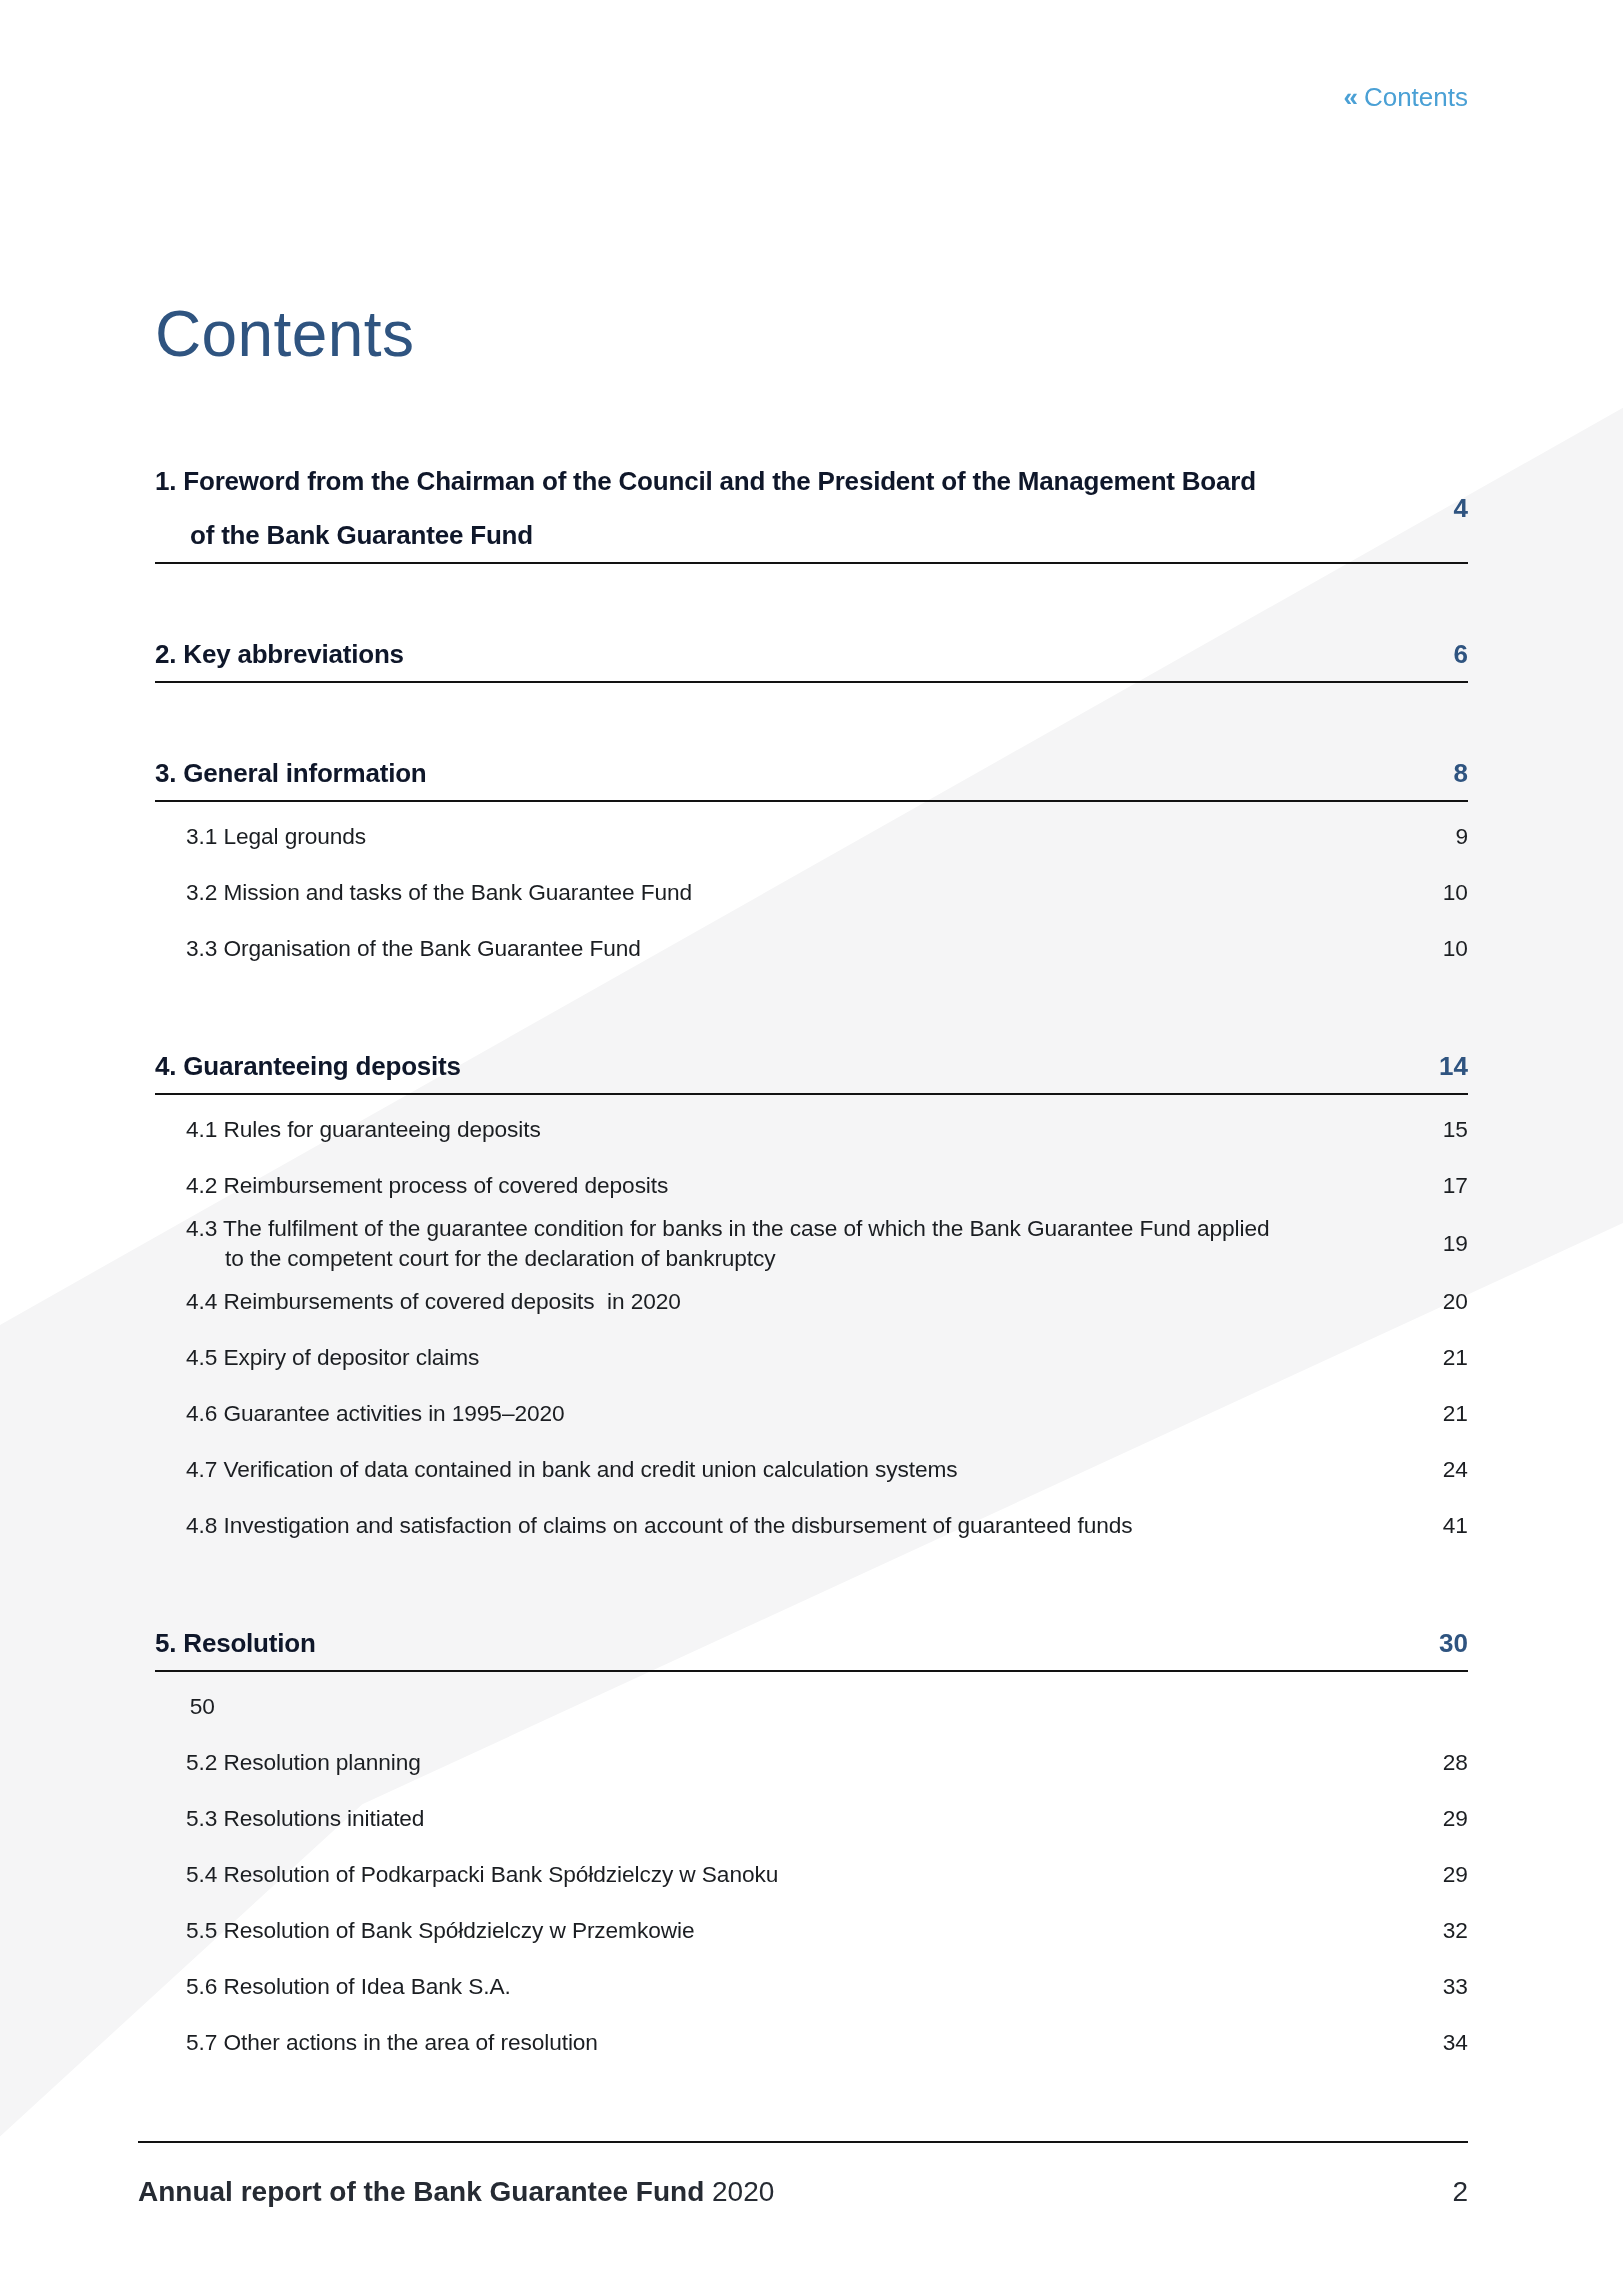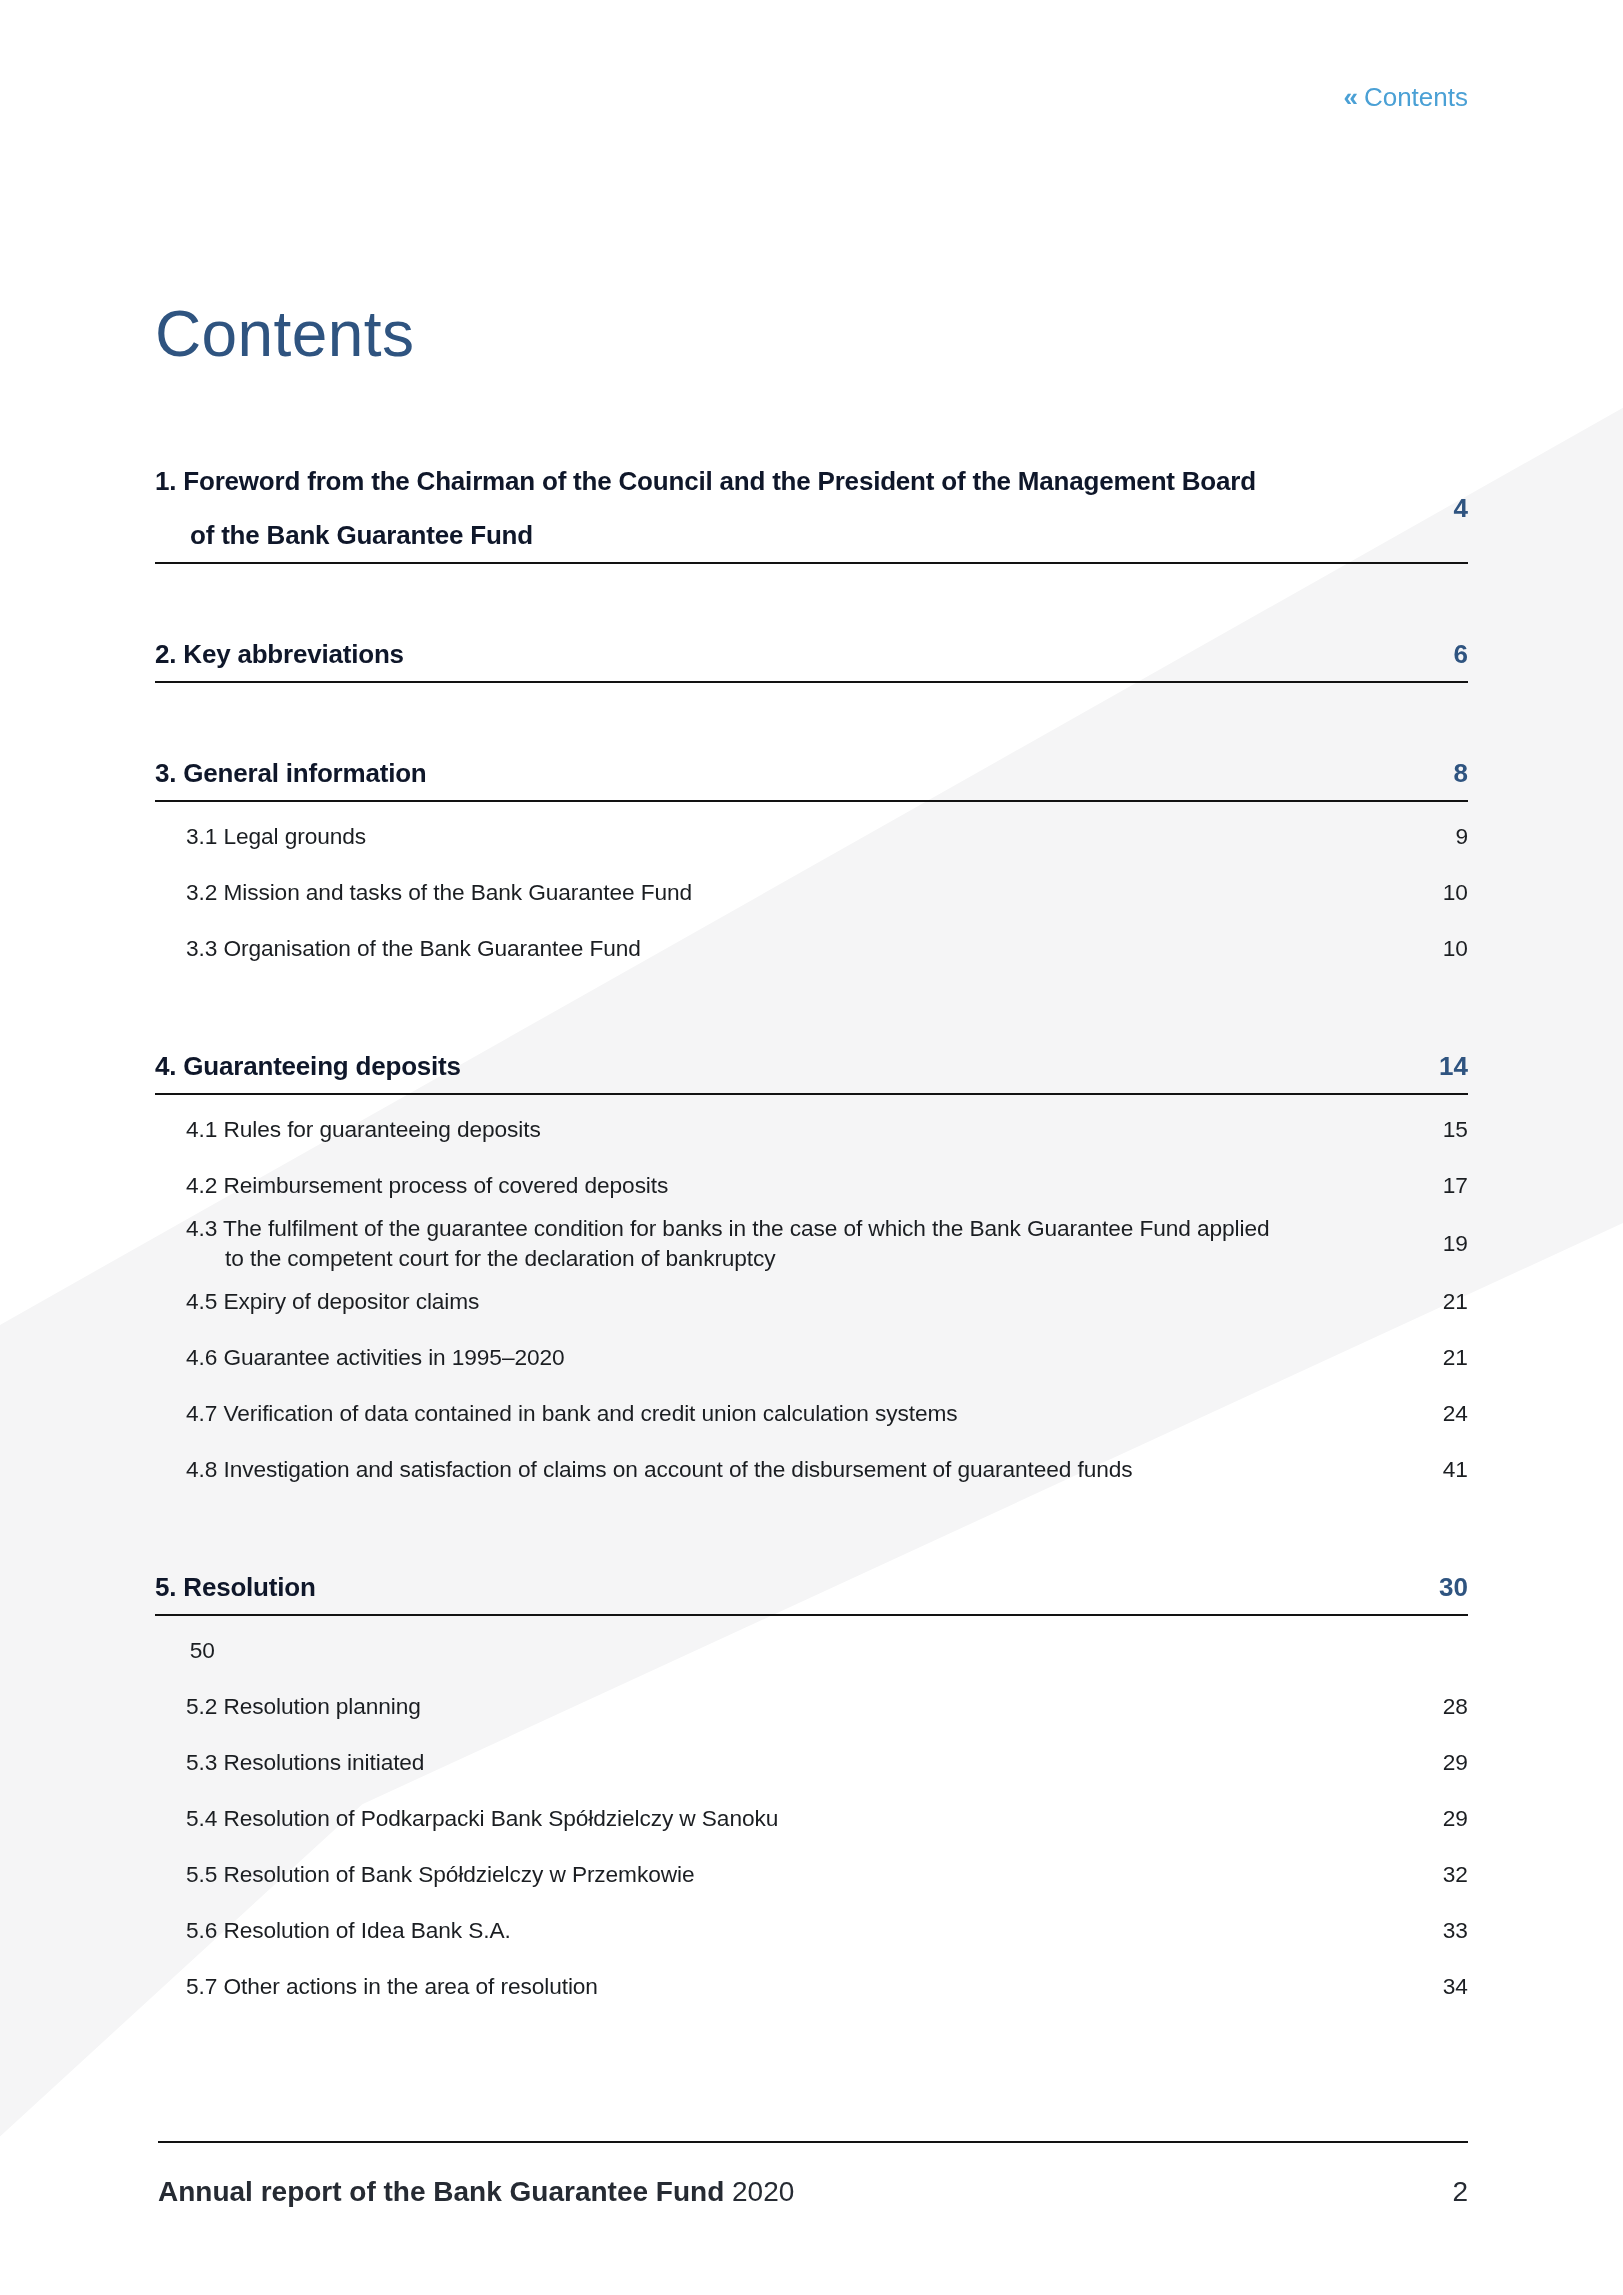--- a/index.html
+++ b/index.html
@@ -85,21 +85,21 @@
   .sub-line.first { text-indent: -39px; }
   .sub-page {
     min-width: 60px;
     text-align: right;
     font-size: 22.7px;
     font-weight: 400;
     color: #1b1e22;
   }
   .footer {
     position: absolute;
-    left: 158px;
+    left: 138px;
     right: 155px;
     top: 2141px;
     z-index: 1;
     border-top: 2.3px solid #121212;
     padding-top: 33px;
     display: flex;
     align-items: baseline;
     justify-content: flex-end;
   }
   .footer-title { flex: 1; font-size: 28px; color: #262b33; }
@@ -190,20 +190,26 @@
             </div>
             <div class="sub-row">
               <div class="sub-text">
                 <div class="sub-line first">4.3 The fulfilment of the guarantee condition for banks in the case of which the Bank Guarantee Fund applied</div>
                 <div class="sub-line cont">to the competent court for the declaration of bankruptcy</div>
               </div>
               <div class="sub-page">19</div>
             </div>
             <div class="sub-row">
               <div class="sub-text">
+                <div class="sub-line first">4.4 Reimbursements of covered deposits  in 2020</div>
+              </div>
+              <div class="sub-page">20</div>
+            </div>
+            <div class="sub-row">
+              <div class="sub-text">
                 <div class="sub-line first">4.5 Expiry of depositor claims</div>
               </div>
               <div class="sub-page">21</div>
             </div>
             <div class="sub-row">
               <div class="sub-text">
                 <div class="sub-line first">4.6 Guarantee activities in 1995–2020</div>
               </div>
               <div class="sub-page">21</div>
             </div>

